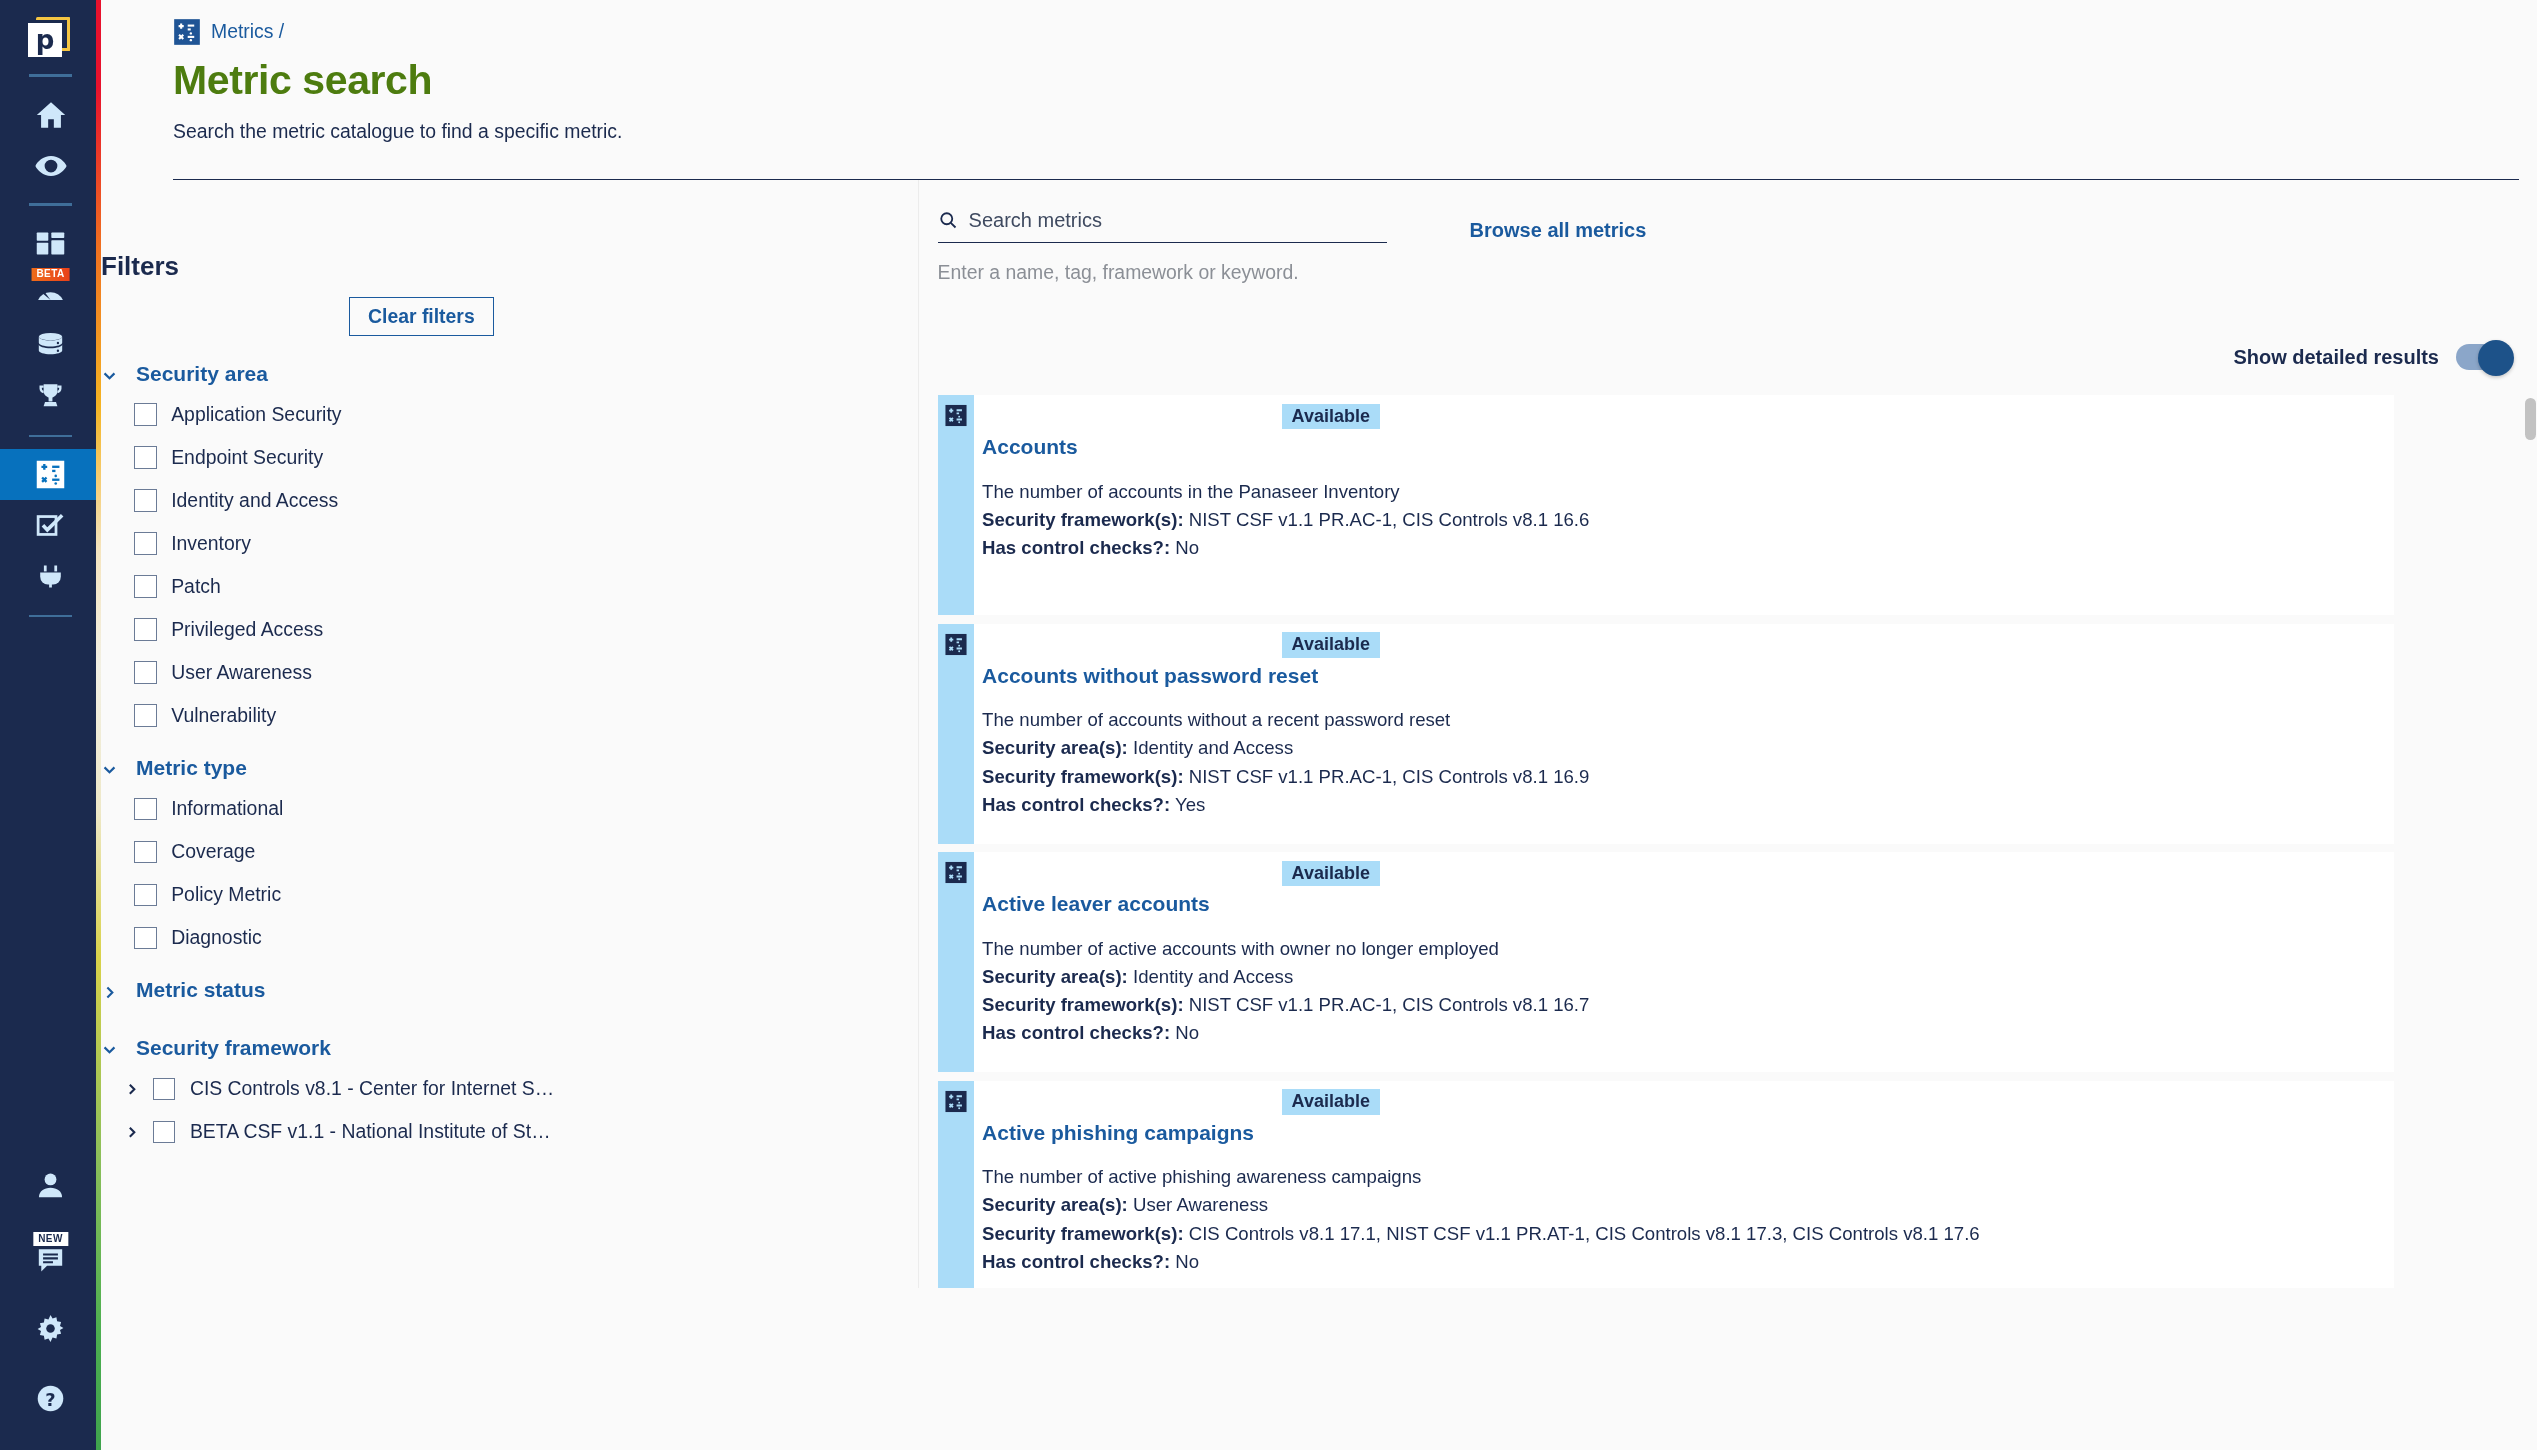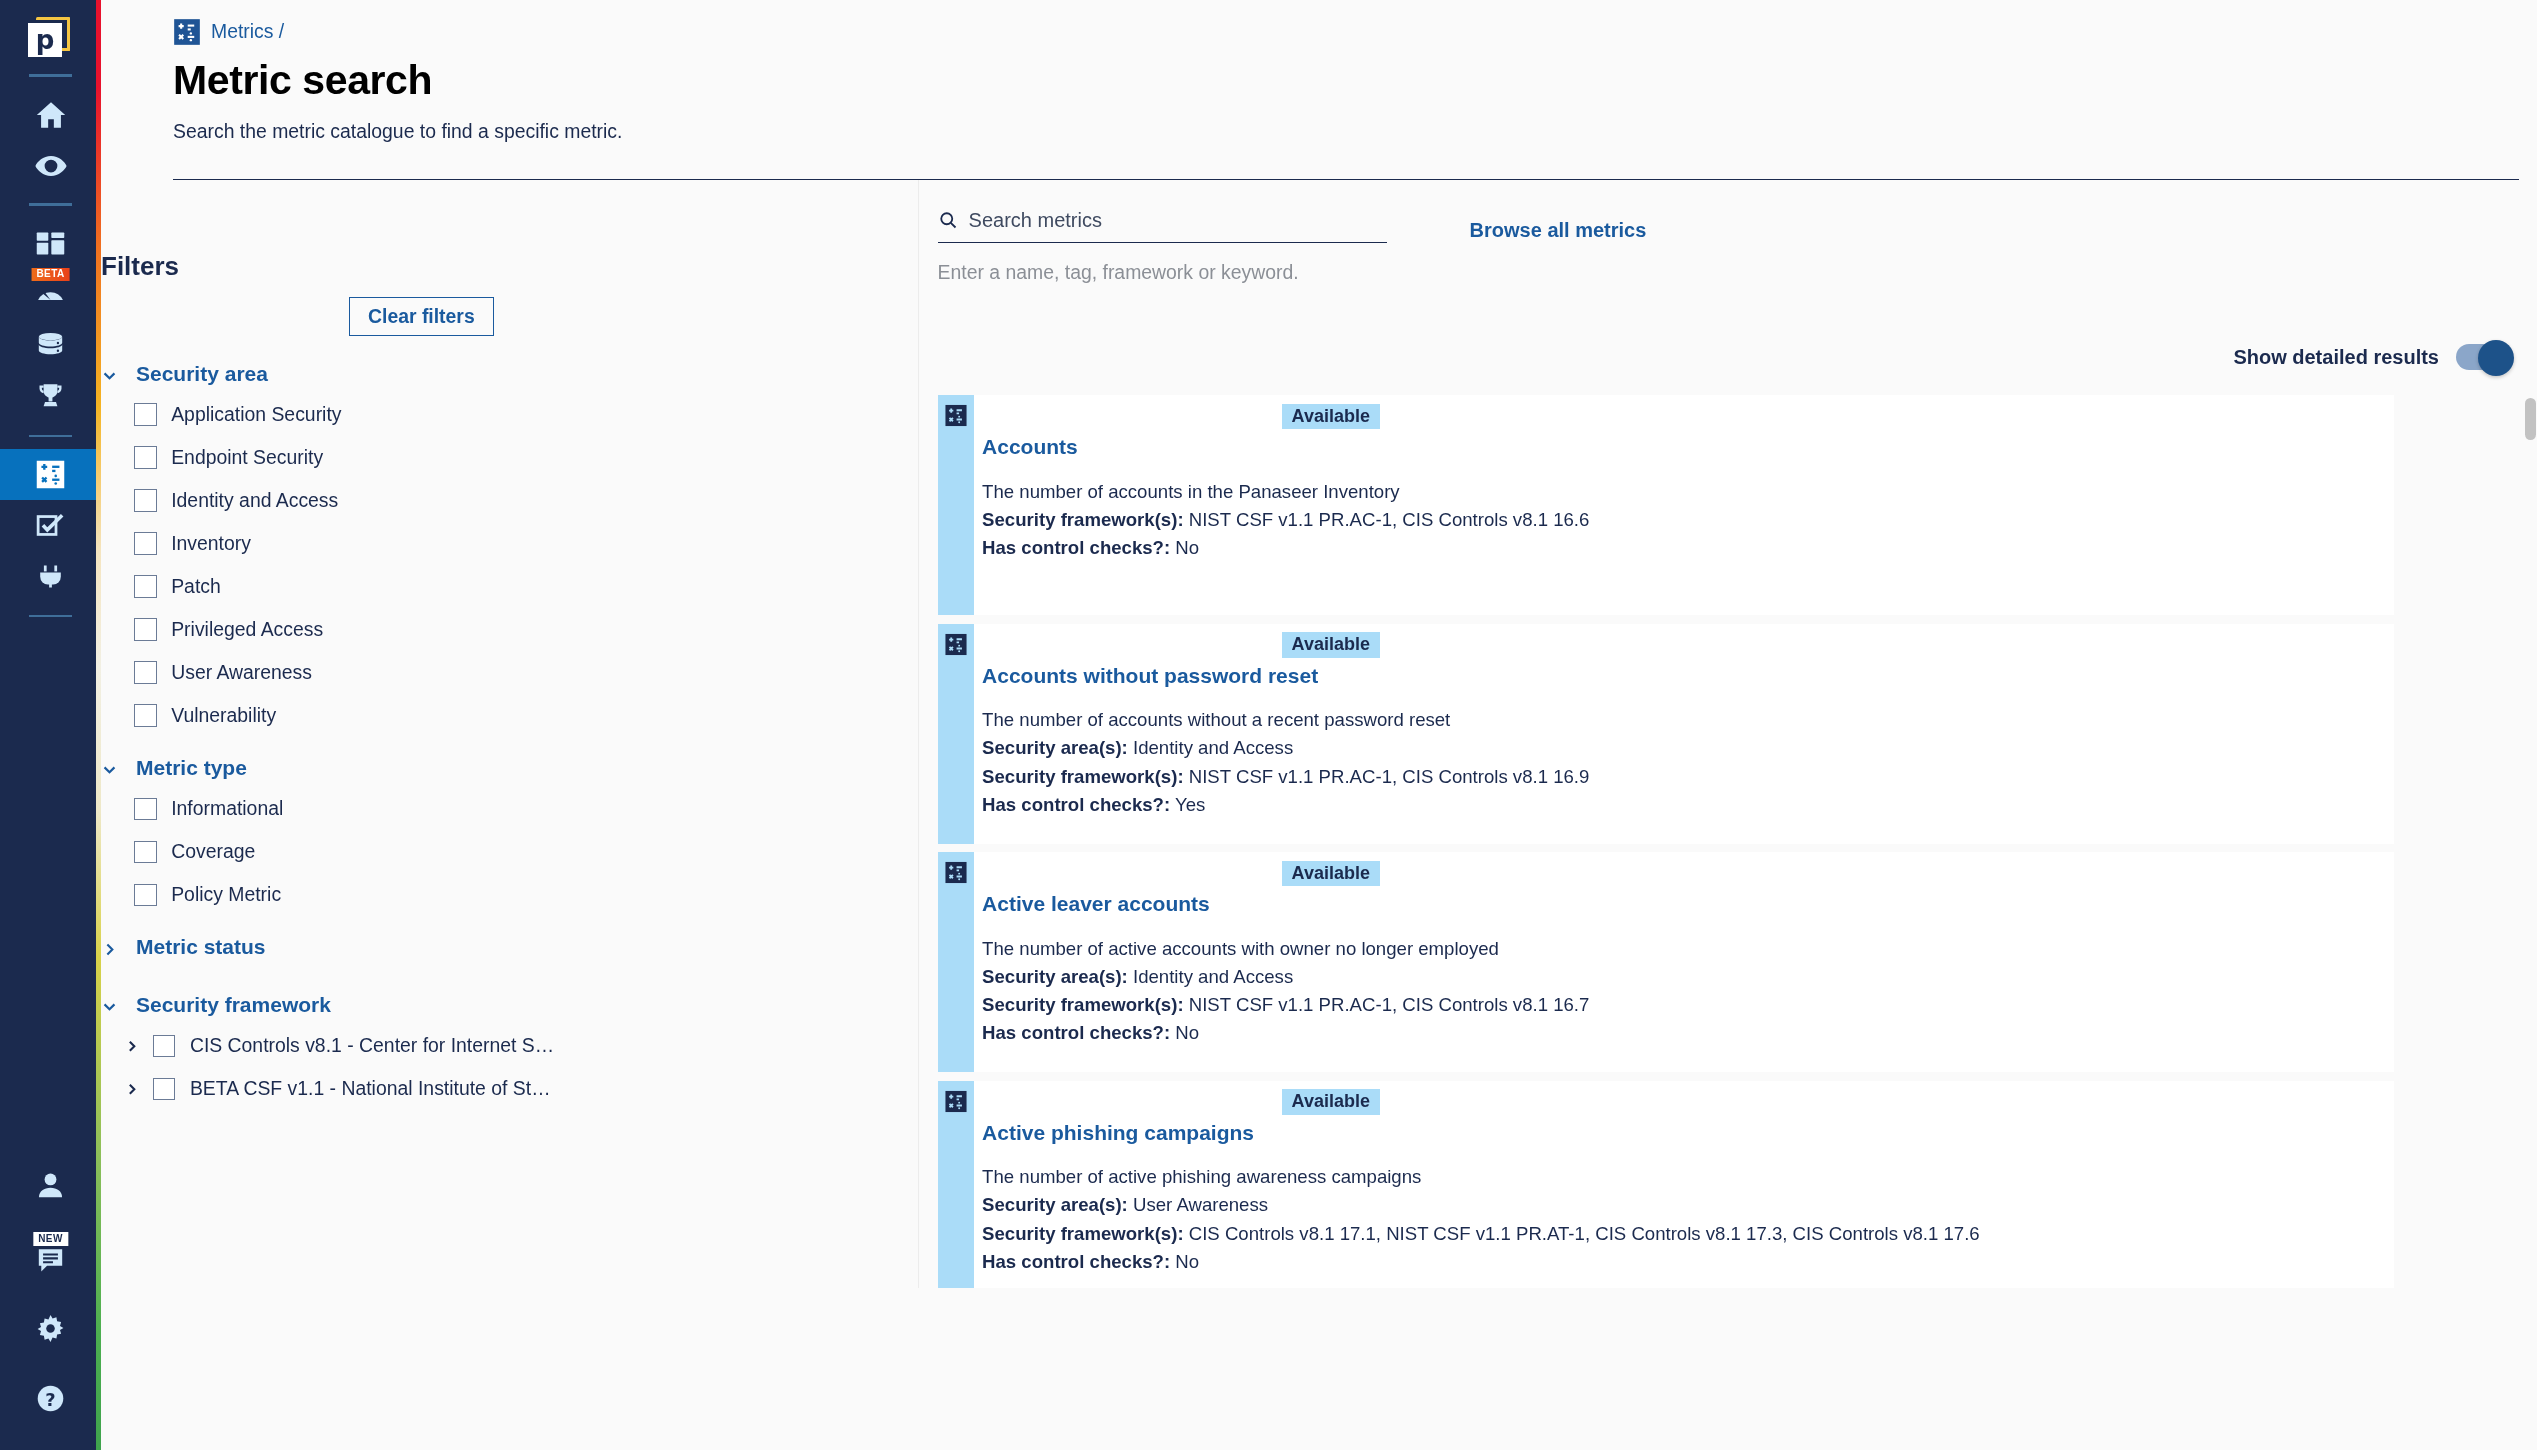--- a/index.html
+++ b/index.html
@@ -76,21 +76,21 @@
 
   
   #page-header { padding: 17px 0 0 72px; }
   #breadcrumb { display: flex; align-items: center; gap: 10px; height: 29px; }
   #breadcrumb .bc-icon { width: 28px; height: 28px; }
   #breadcrumb .bc-text {
     font-size: 19.4px; color: #1a5a9e; font-weight: 400;
     font-family: "Liberation Sans Narrow","Liberation Sans", sans-serif;
   }
   #page-title {
-    font-size: 41px; font-weight: 700; color: #000000;
+    font-size: 41px; font-weight: 700; color: #4d7c0f;
     margin-top: 11px; letter-spacing: -0.4px;
     font-family: "Liberation Sans Narrow","Liberation Sans", sans-serif;
   }
   #page-subtitle {
     font-size: 19.4px; color: #1b2a4e; margin-top: 15.5px;
     font-family: "Liberation Sans Narrow","Liberation Sans", sans-serif;
   }
   #header-rule {
     margin: 36px 0 0 72px; margin-right: 18.6px;
     border-bottom: 1.5px solid #1b2a4e;
@@ -482,20 +482,24 @@
               <span class="fg-opt-label">Informational</span>
             </div>
             <div class="fg-opt">
               <span class="cbx"></span>
               <span class="fg-opt-label">Coverage</span>
             </div>
             <div class="fg-opt">
               <span class="cbx"></span>
               <span class="fg-opt-label">Policy Metric</span>
             </div>
+            <div class="fg-opt">
+              <span class="cbx"></span>
+              <span class="fg-opt-label">Diagnostic</span>
+            </div>
           </div>
         </div>
 
         <div class="fg-group-gap"></div>
 
         <div class="filter-group">
           <div class="fg-header">
             <span class="chev">
               <svg width="17" height="17" viewBox="0 0 24 24" fill="none" stroke="#1a5a9e" stroke-width="3">
                   <path d="M9 5l7 7-7 7"></path>

